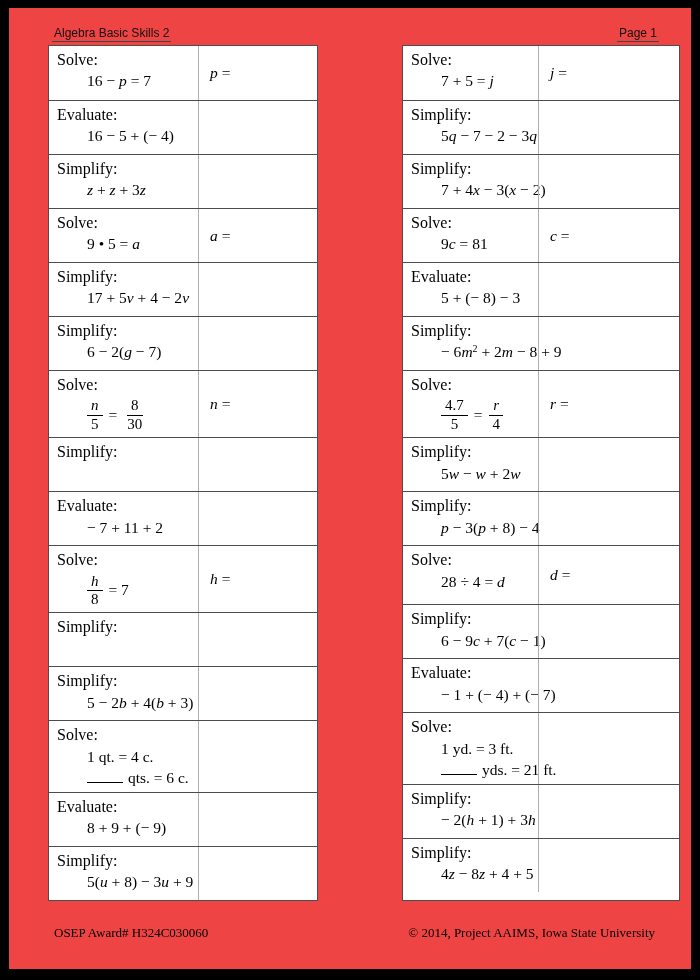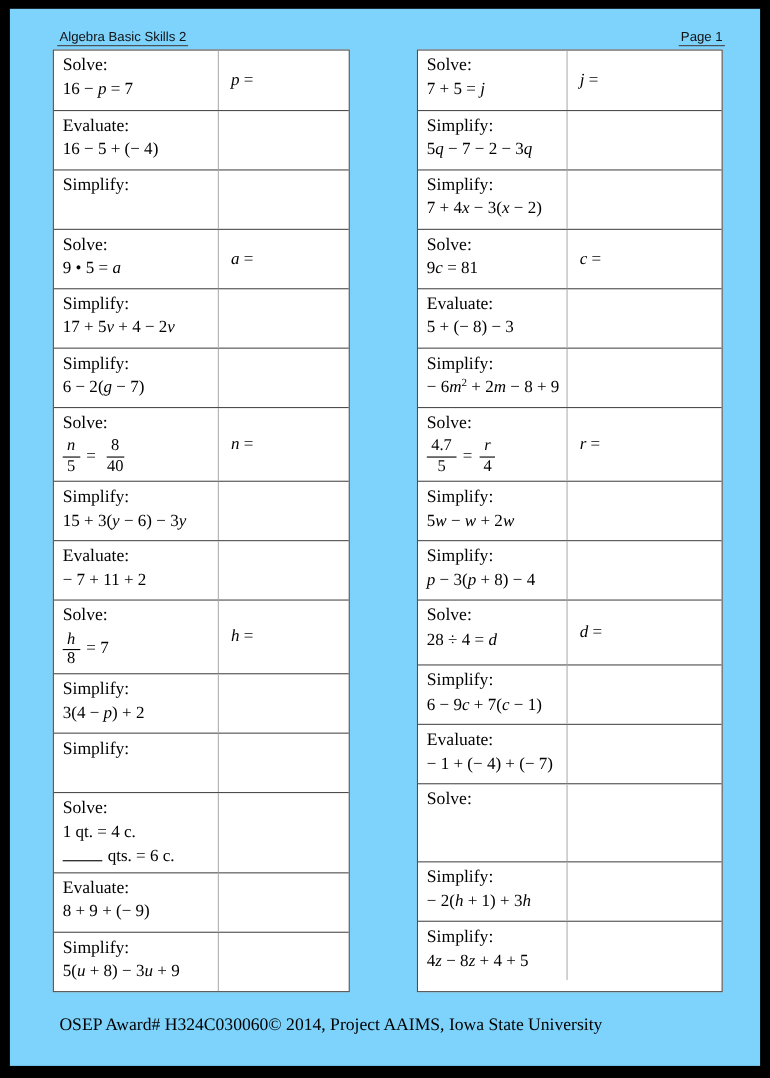--- a/index.html
+++ b/index.html
@@ -5,73 +5,73 @@
   html,body{margin:0;padding:0;}
   body{
     width:700px;height:980px;position:relative;
     background:#000;
     font-family:"Liberation Serif","DejaVu Serif",serif;
     color:#000;
     overflow:hidden;
   }
   .page{
     position:absolute;left:9px;top:8px;right:9px;bottom:11px;
-    background:#7dd3fc;
+    background:#ef4444;
   }
   
   .header{
     position:absolute;left:39px;right:32px;top:19px;
     display:flex;justify-content:space-between;align-items:flex-end;
     font-family:"Liberation Sans","DejaVu Sans",sans-serif;
     font-size:12px;line-height:1.1;color:#111;
   }
   .header span{border-bottom:1px solid #444;padding:0 2px 1px 2px;margin-left:36px;}
   .header .htitle{margin-left:4px;}
   
   .tables{
     position:absolute;left:39px;top:37px;
-    display:flex;gap:61px;
+    display:flex;gap:84px;
   }
   .ptable{border:1.5px solid #4d4d4d;background:#fff;}
   .ptable.left-col{width:268px;}
   .ptable.right-col{width:276px;}
   .prow{display:flex;min-height:54px;border-top:1.5px solid #4d4d4d;box-sizing:border-box;}
   .prow:first-child{border-top:none;}
   .prow:nth-child(13){min-height:71px;}
   .right-col .prow:nth-child(10){min-height:59px;}
   .pcell{box-sizing:border-box;}
   .pcell.q{width:149px;padding:4px 2px 4px 8px;line-height:1.28;}
   .right-col .pcell.q{width:135px;}
   .pcell.a{
     flex:1;border-left:1px solid #b0b0b0;
     display:flex;align-items:center;padding-left:11px;
   }
   .plabel{font-size:16px;}
-  .pexpr{font-size:15.5px;}
+  .pexpr{font-size:15.5px;margin-left:30px;}
   .line{white-space:nowrap;margin-top:1px;}
   .line.fl{display:flex;align-items:center;gap:6px;margin-top:2px;}
   .it{font-style:italic;}
   .rm{font-style:normal;}
   .sup{font-size:10px;vertical-align:5px;}
   .frac{
     display:inline-flex;flex-direction:column;align-items:center;
     line-height:1.12;font-size:15px;text-align:center;
   }
   .frac .fnum{padding:0 4px 1px 4px;border-bottom:1.3px solid #000;}
   .frac .fden{padding:0 4px;}
   .blank{
     display:inline-block;width:36px;height:0.95em;
     border-bottom:1.3px solid #000;margin-right:1px;
   }
   .answer{font-size:15.5px;white-space:nowrap;}
   
   .footer{
     position:absolute;left:45px;right:36px;bottom:28px;
-    display:flex;
-    font-size:16px;line-height:1.2;
+    display:flex;justify-content:space-between;
+    font-size:13px;line-height:1.2;
   }
 </style>
 </head>
 <body>
 
 <div class="page">
 
   <div class="header">
     <span class="htitle">Algebra Basic Skills 2</span>
     <span class="hpage">Page 1</span>
@@ -95,20 +95,23 @@
             <div class="plabel">Evaluate:</div>
             <div class="pexpr">
               <div class="line"><span class="rm">16 − 5 + (− 4)</span></div>
             </div>
           </div>
           <div class="pcell a"></div>
         </div>
         <div class="prow">
           <div class="pcell q">
             <div class="plabel">Simplify:</div>
+            <div class="pexpr">
+              <div class="line"><span class="it">z</span><span class="rm"> + </span><span class="it">z</span><span class="rm"> + 3</span><span class="it">z</span></div>
+            </div>
           </div>
           <div class="pcell a"></div>
         </div>
         <div class="prow">
           <div class="pcell q">
             <div class="plabel">Solve:</div>
             <div class="pexpr">
               <div class="line"><span class="rm">9 • 5 = </span><span class="it">a</span></div>
             </div>
           </div>
@@ -139,35 +142,32 @@
             <div class="plabel">Solve:</div>
             <div class="pexpr">
               <div class="line fl">
                 <span class="frac">
                   <span class="fnum"><span class="it">n</span></span>
                   <span class="fden"><span class="rm">5</span></span>
                 </span>
                 <span class="rm">=</span>
                 <span class="frac">
                   <span class="fnum"><span class="rm">8</span></span>
-                  <span class="fden"><span class="rm">40</span></span>
+                  <span class="fden"><span class="rm">30</span></span>
                 </span>
               </div>
             </div>
           </div>
           <div class="pcell a">
             <span class="answer"><span class="it">n</span> =</span>
           </div>
         </div>
         <div class="prow">
           <div class="pcell q">
             <div class="plabel">Simplify:</div>
-            <div class="pexpr">
-              <div class="line"><span class="rm">15 + 3(</span><span class="it">y</span><span class="rm"> − 6) − 3</span><span class="it">y</span></div>
-            </div>
           </div>
           <div class="pcell a"></div>
         </div>
         <div class="prow">
           <div class="pcell q">
             <div class="plabel">Evaluate:</div>
             <div class="pexpr">
               <div class="line"><span class="rm">− 7 + 11 + 2</span></div>
             </div>
           </div>
@@ -186,29 +186,29 @@
               </div>
             </div>
           </div>
           <div class="pcell a">
             <span class="answer"><span class="it">h</span> =</span>
           </div>
         </div>
         <div class="prow">
           <div class="pcell q">
             <div class="plabel">Simplify:</div>
-            <div class="pexpr">
-              <div class="line"><span class="rm">3(4 − </span><span class="it">p</span><span class="rm">) + 2</span></div>
-            </div>
-          </div>
-          <div class="pcell a"></div>
-        </div>
-        <div class="prow">
-          <div class="pcell q">
-            <div class="plabel">Simplify:</div>
+          </div>
+          <div class="pcell a"></div>
+        </div>
+        <div class="prow">
+          <div class="pcell q">
+            <div class="plabel">Simplify:</div>
+            <div class="pexpr">
+              <div class="line"><span class="rm">5 − 2</span><span class="it">b</span><span class="rm"> + 4(</span><span class="it">b</span><span class="rm"> + 3)</span></div>
+            </div>
           </div>
           <div class="pcell a"></div>
         </div>
         <div class="prow">
           <div class="pcell q">
             <div class="plabel">Solve:</div>
             <div class="pexpr">
               <div class="line"><span class="rm">1 qt. = 4 c.</span></div>
               <div class="line"><span class="blank"></span><span class="rm"> qts. = 6 c.</span></div>
             </div>
@@ -357,20 +357,24 @@
             <div class="plabel">Evaluate:</div>
             <div class="pexpr">
               <div class="line"><span class="rm">− 1 + (− 4) + (− 7)</span></div>
             </div>
           </div>
           <div class="pcell a"></div>
         </div>
         <div class="prow">
           <div class="pcell q">
             <div class="plabel">Solve:</div>
+            <div class="pexpr">
+              <div class="line"><span class="rm">1 yd. = 3 ft.</span></div>
+              <div class="line"><span class="blank"></span><span class="rm"> yds. = 21 ft.</span></div>
+            </div>
           </div>
           <div class="pcell a"></div>
         </div>
         <div class="prow">
           <div class="pcell q">
             <div class="plabel">Simplify:</div>
             <div class="pexpr">
               <div class="line"><span class="rm">− 2(</span><span class="it">h</span><span class="rm"> + 1) + 3</span><span class="it">h</span></div>
             </div>
           </div>

